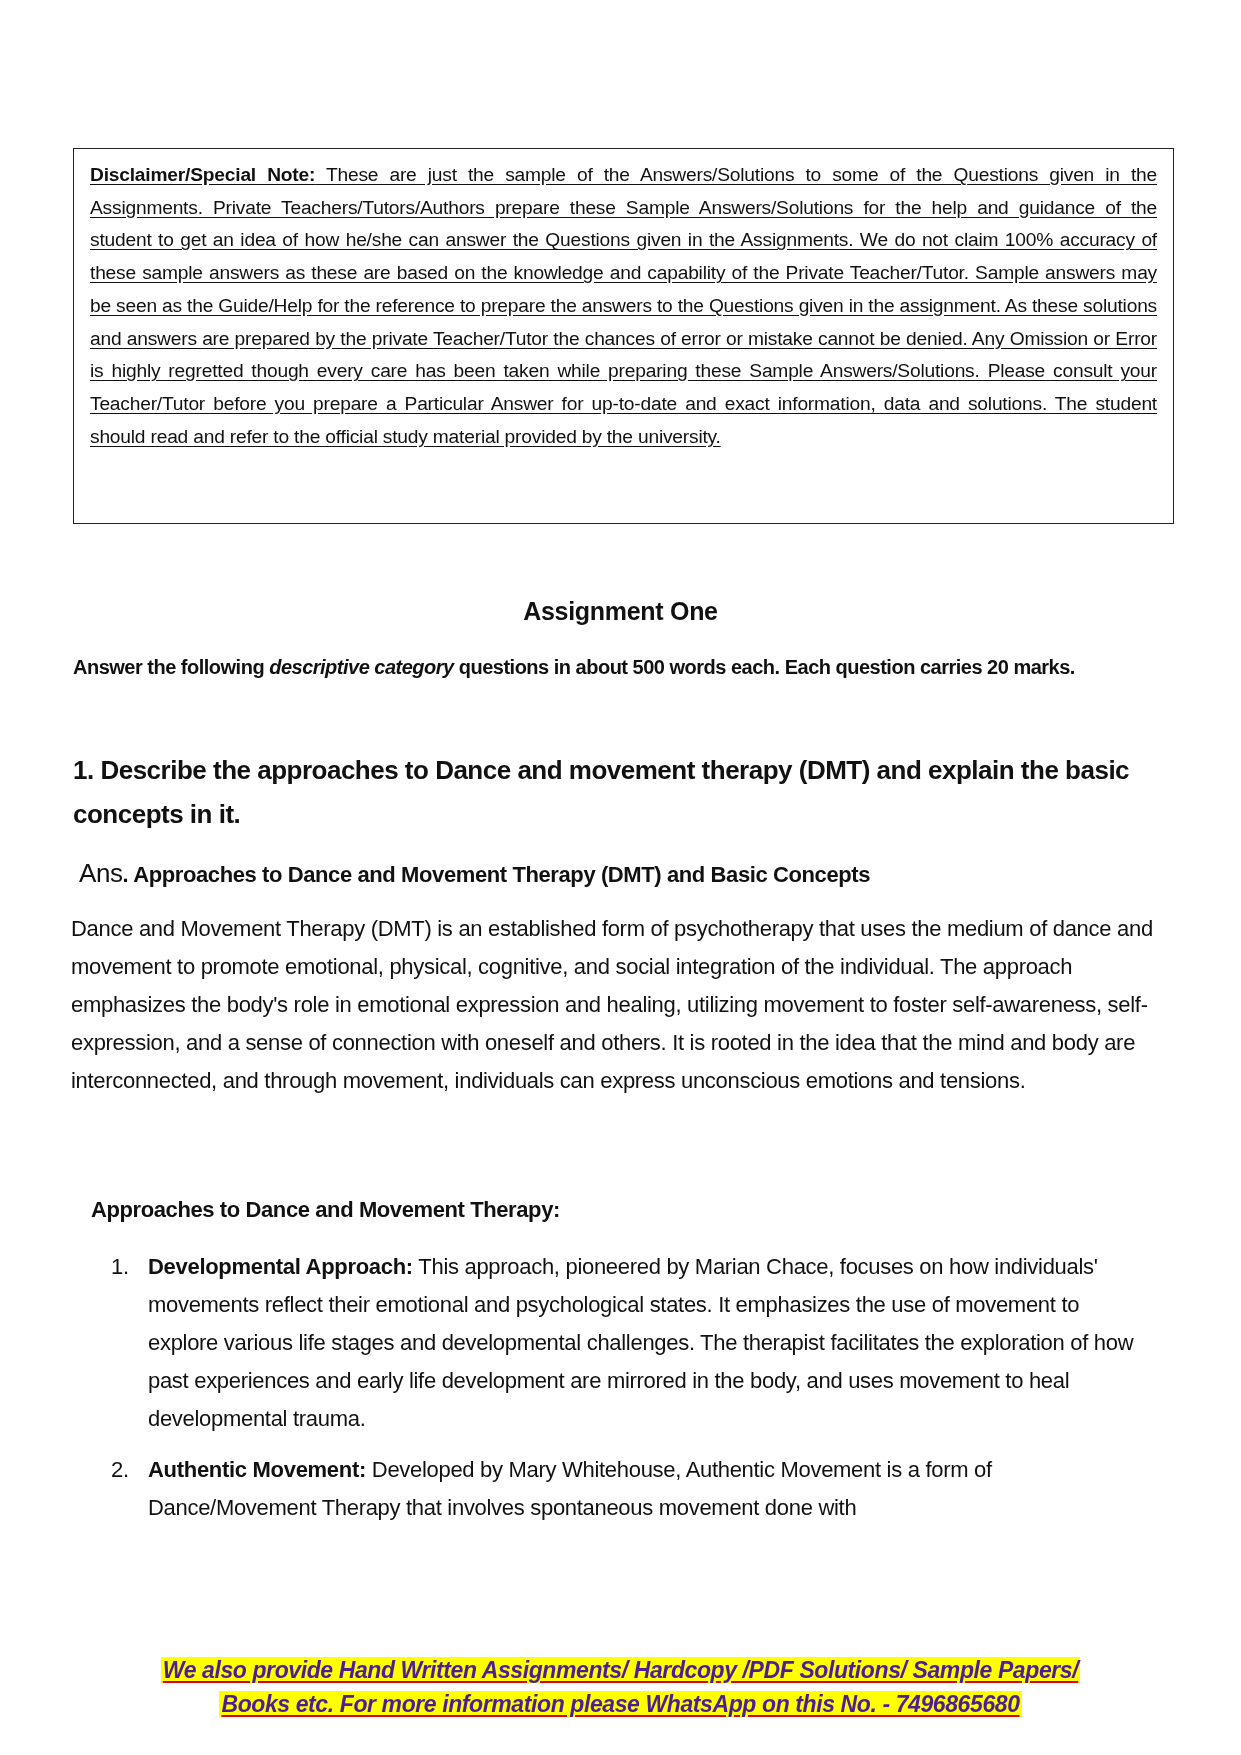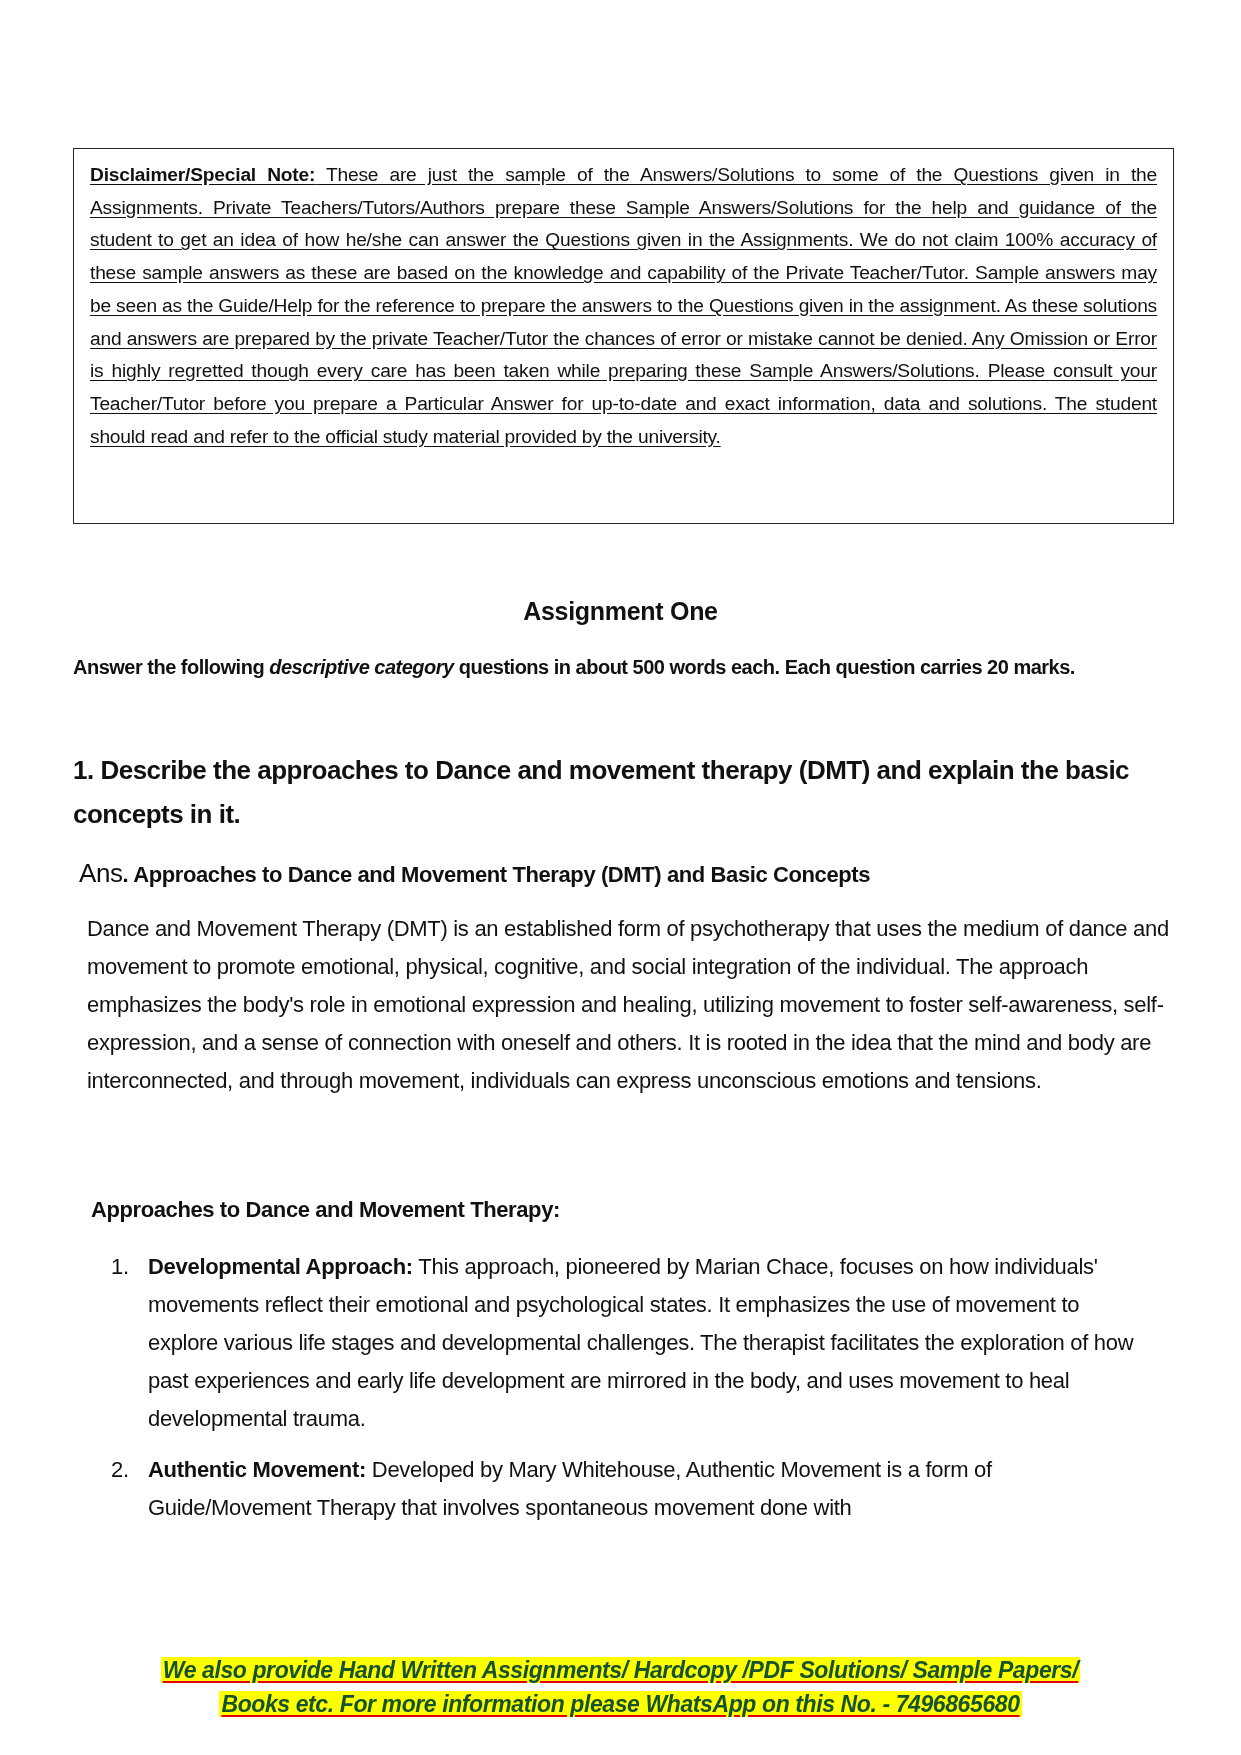--- a/index.html
+++ b/index.html
@@ -35,37 +35,37 @@
       position: absolute; left: 73px; top: 748px; width: 1110px;
       font-size: 26px; font-weight: bold; line-height: 44px; letter-spacing: -0.5px;
     }
     .ans-heading {
       position: absolute; left: 79px; top: 858px; width: 1110px;
       font-size: 22px; font-weight: bold; letter-spacing: -0.4px;
     }
     .ans-heading .ans-prefix { font-size: 26px; font-weight: normal; }
 
     .body-para {
-      position: absolute; left: 87px; top: 910px; width: 1090px;
+      position: absolute; left: 71px; top: 910px; width: 1090px;
       font-size: 22px; line-height: 38px; letter-spacing: -0.3px;
     }
     .sub-heading {
       position: absolute; left: 91px; top: 1197px;
       font-size: 22px; font-weight: bold; letter-spacing: -0.4px;
     }
     .approach-list { position: absolute; left: 73px; top: 1248px; width: 1080px; }
     .approach-item { position: relative; padding-left: 75px; margin-bottom: 13px;
       font-size: 22px; line-height: 38px; letter-spacing: -0.3px; }
     .approach-item .num { position: absolute; left: 38px; top: 0; }
     .approach-item b { font-weight: bold; }
 
     .footer-promo {
       position: absolute; left: 0; width: 1241px; top: 1653px; text-align: center;
       font-size: 23px; font-weight: bold; font-style: italic; line-height: 34px;
-      color: #14532d; letter-spacing: -0.4px;
+      color: #4c1d95; letter-spacing: -0.4px;
     }
     .footer-promo span {
       background: #ffff00; text-decoration: underline; text-decoration-color: #e00000;
       text-underline-offset: 3px; padding: 0 2px;
     }
   </style>
 </head>
 <body>
 
 <div class="page">
@@ -86,21 +86,21 @@
 
   <div class="sub-heading">Approaches to Dance and Movement Therapy:</div>
 
   <div class="approach-list">
     <div class="approach-item">
       <span class="num">1.</span>
       <b>Developmental Approach:</b><span> This approach, pioneered by Marian Chace, focuses on how individuals' movements reflect their emotional and psychological states. It emphasizes the use of movement to explore various life stages and developmental challenges. The therapist facilitates the exploration of how past experiences and early life development are mirrored in the body, and uses movement to heal developmental trauma.</span>
     </div>
     <div class="approach-item">
       <span class="num">2.</span>
-      <b>Authentic Movement:</b><span> Developed by Mary Whitehouse, Authentic Movement is a form of Guide/Movement Therapy that involves spontaneous movement done with</span>
+      <b>Authentic Movement:</b><span> Developed by Mary Whitehouse, Authentic Movement is a form of Dance/Movement Therapy that involves spontaneous movement done with</span>
     </div>
   </div>
 
   <div class="footer-promo">
     <span>We also provide Hand Written Assignments/ Hardcopy /PDF Solutions/ Sample Papers/</span><br>
     <span>Books etc. For more information please WhatsApp on this No. - 7496865680</span>
   </div>
 
 </div>
 

